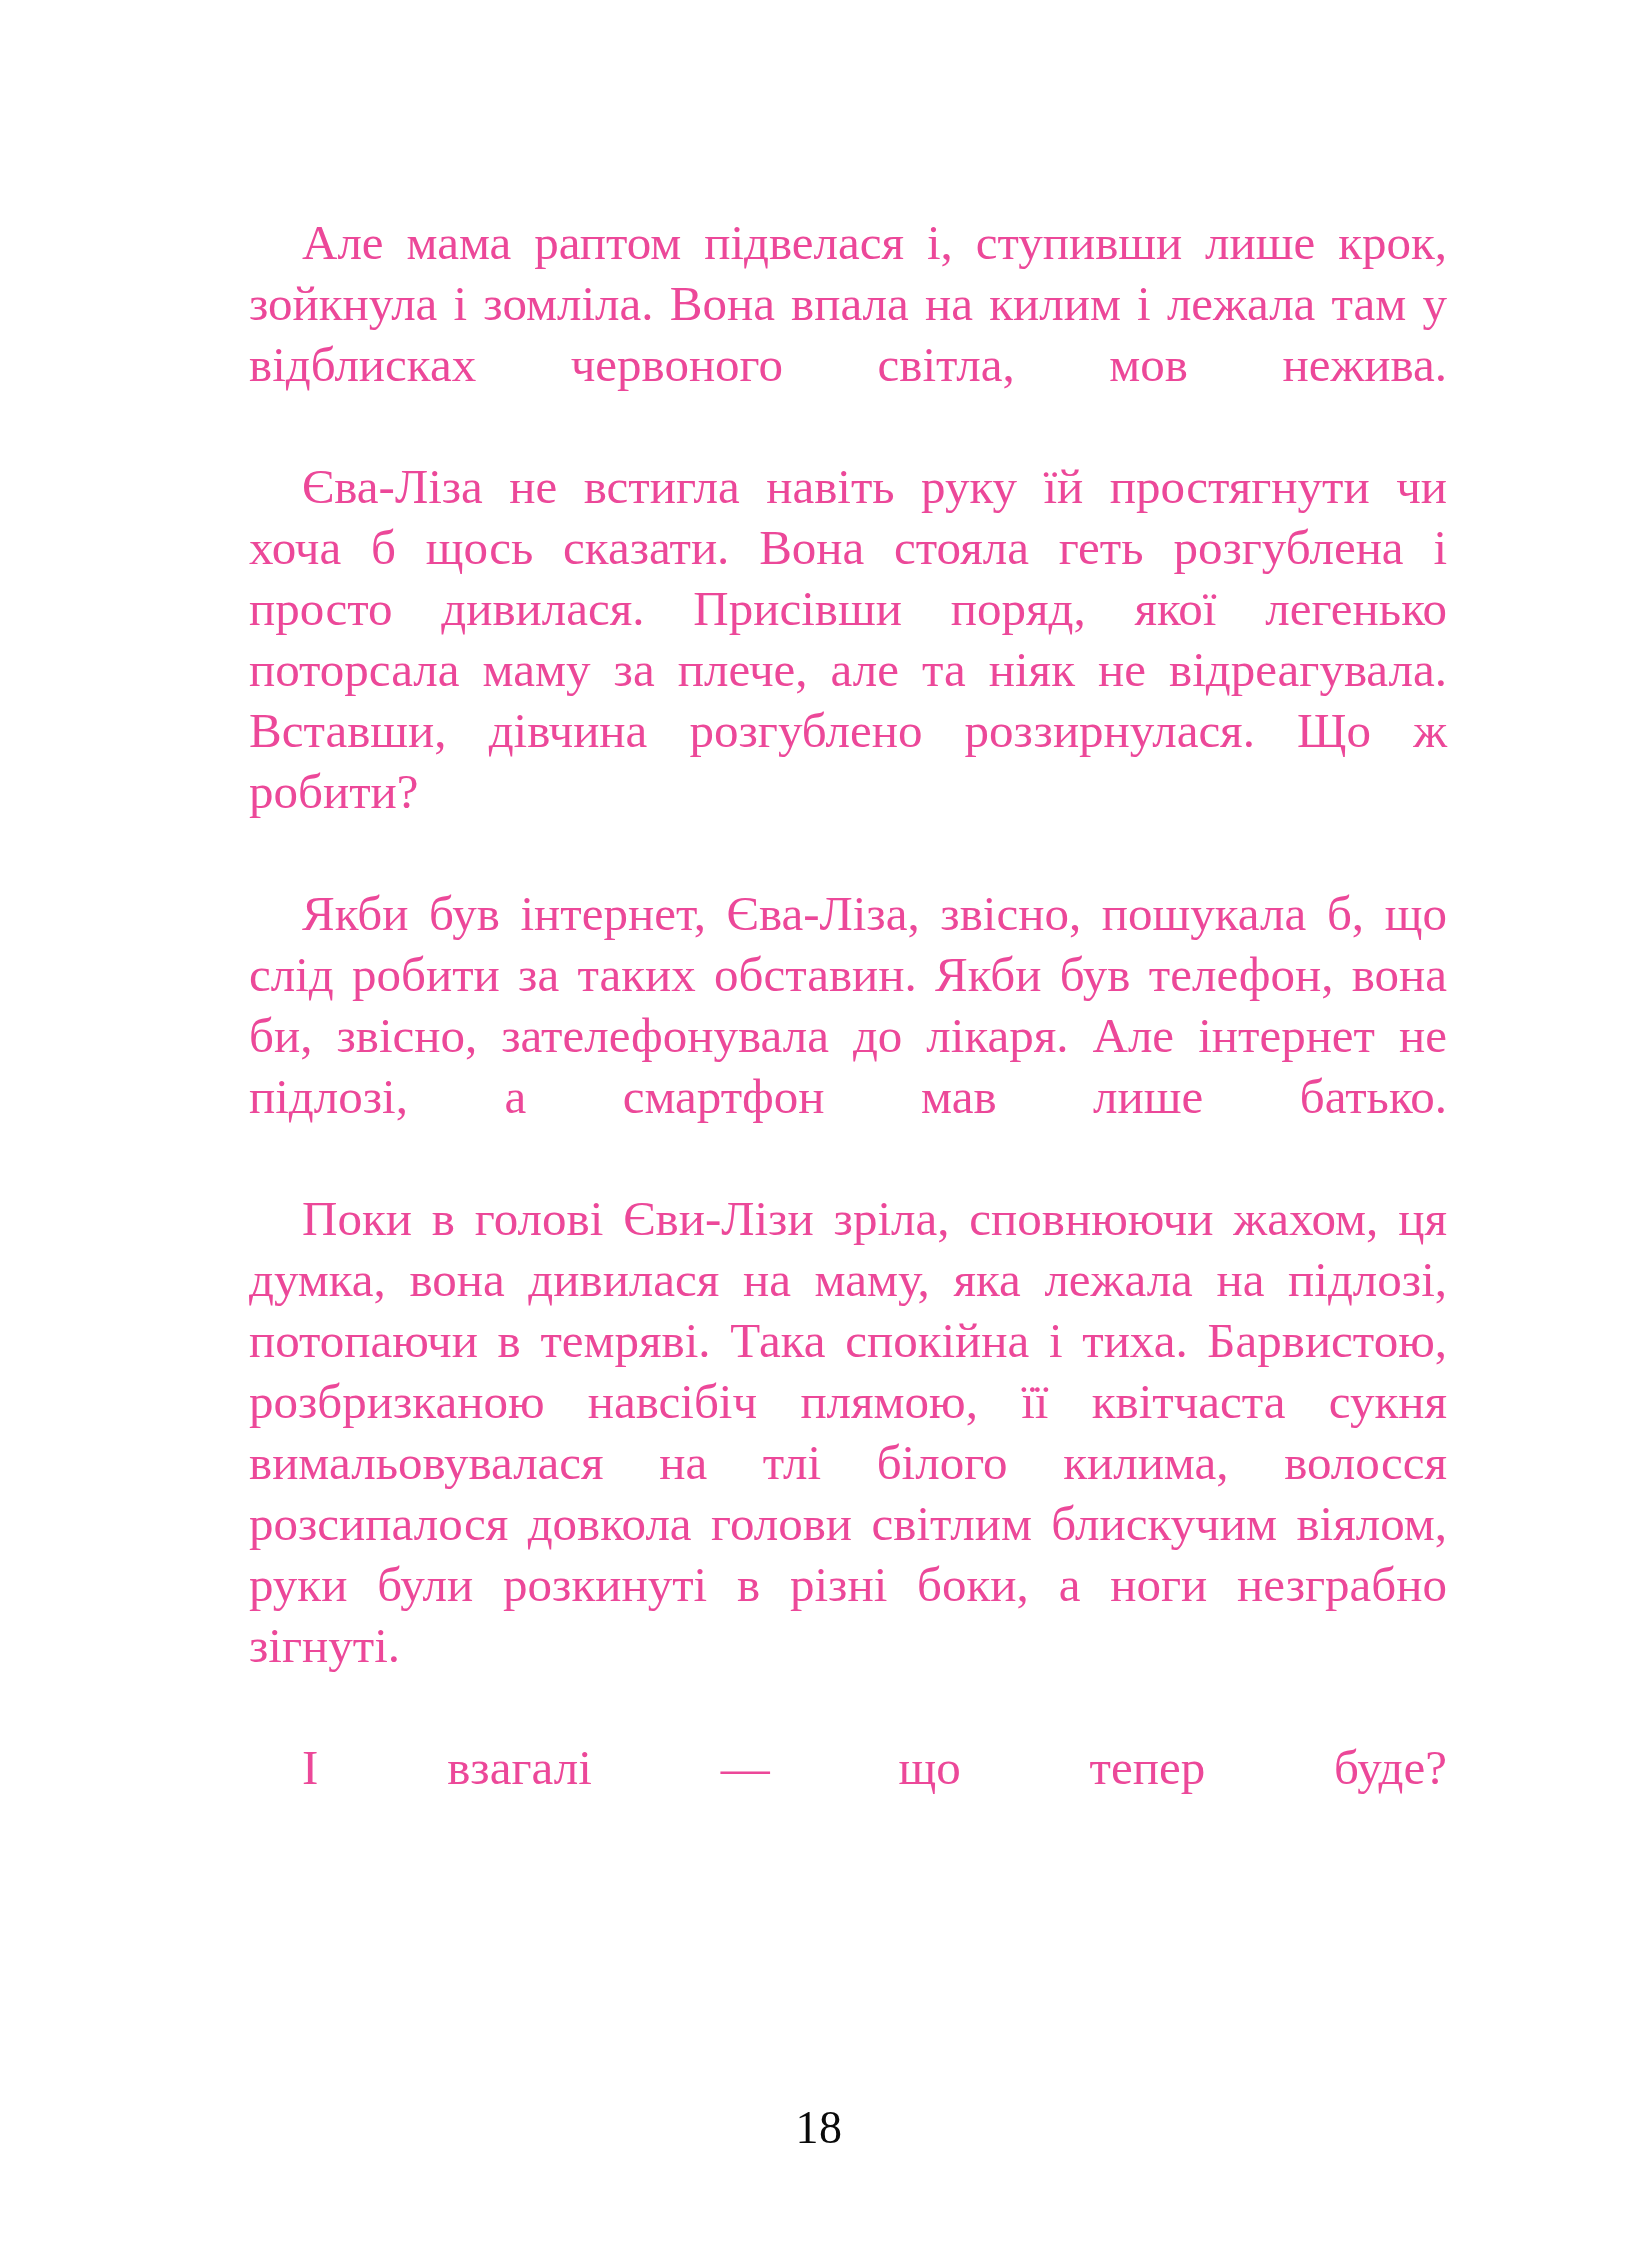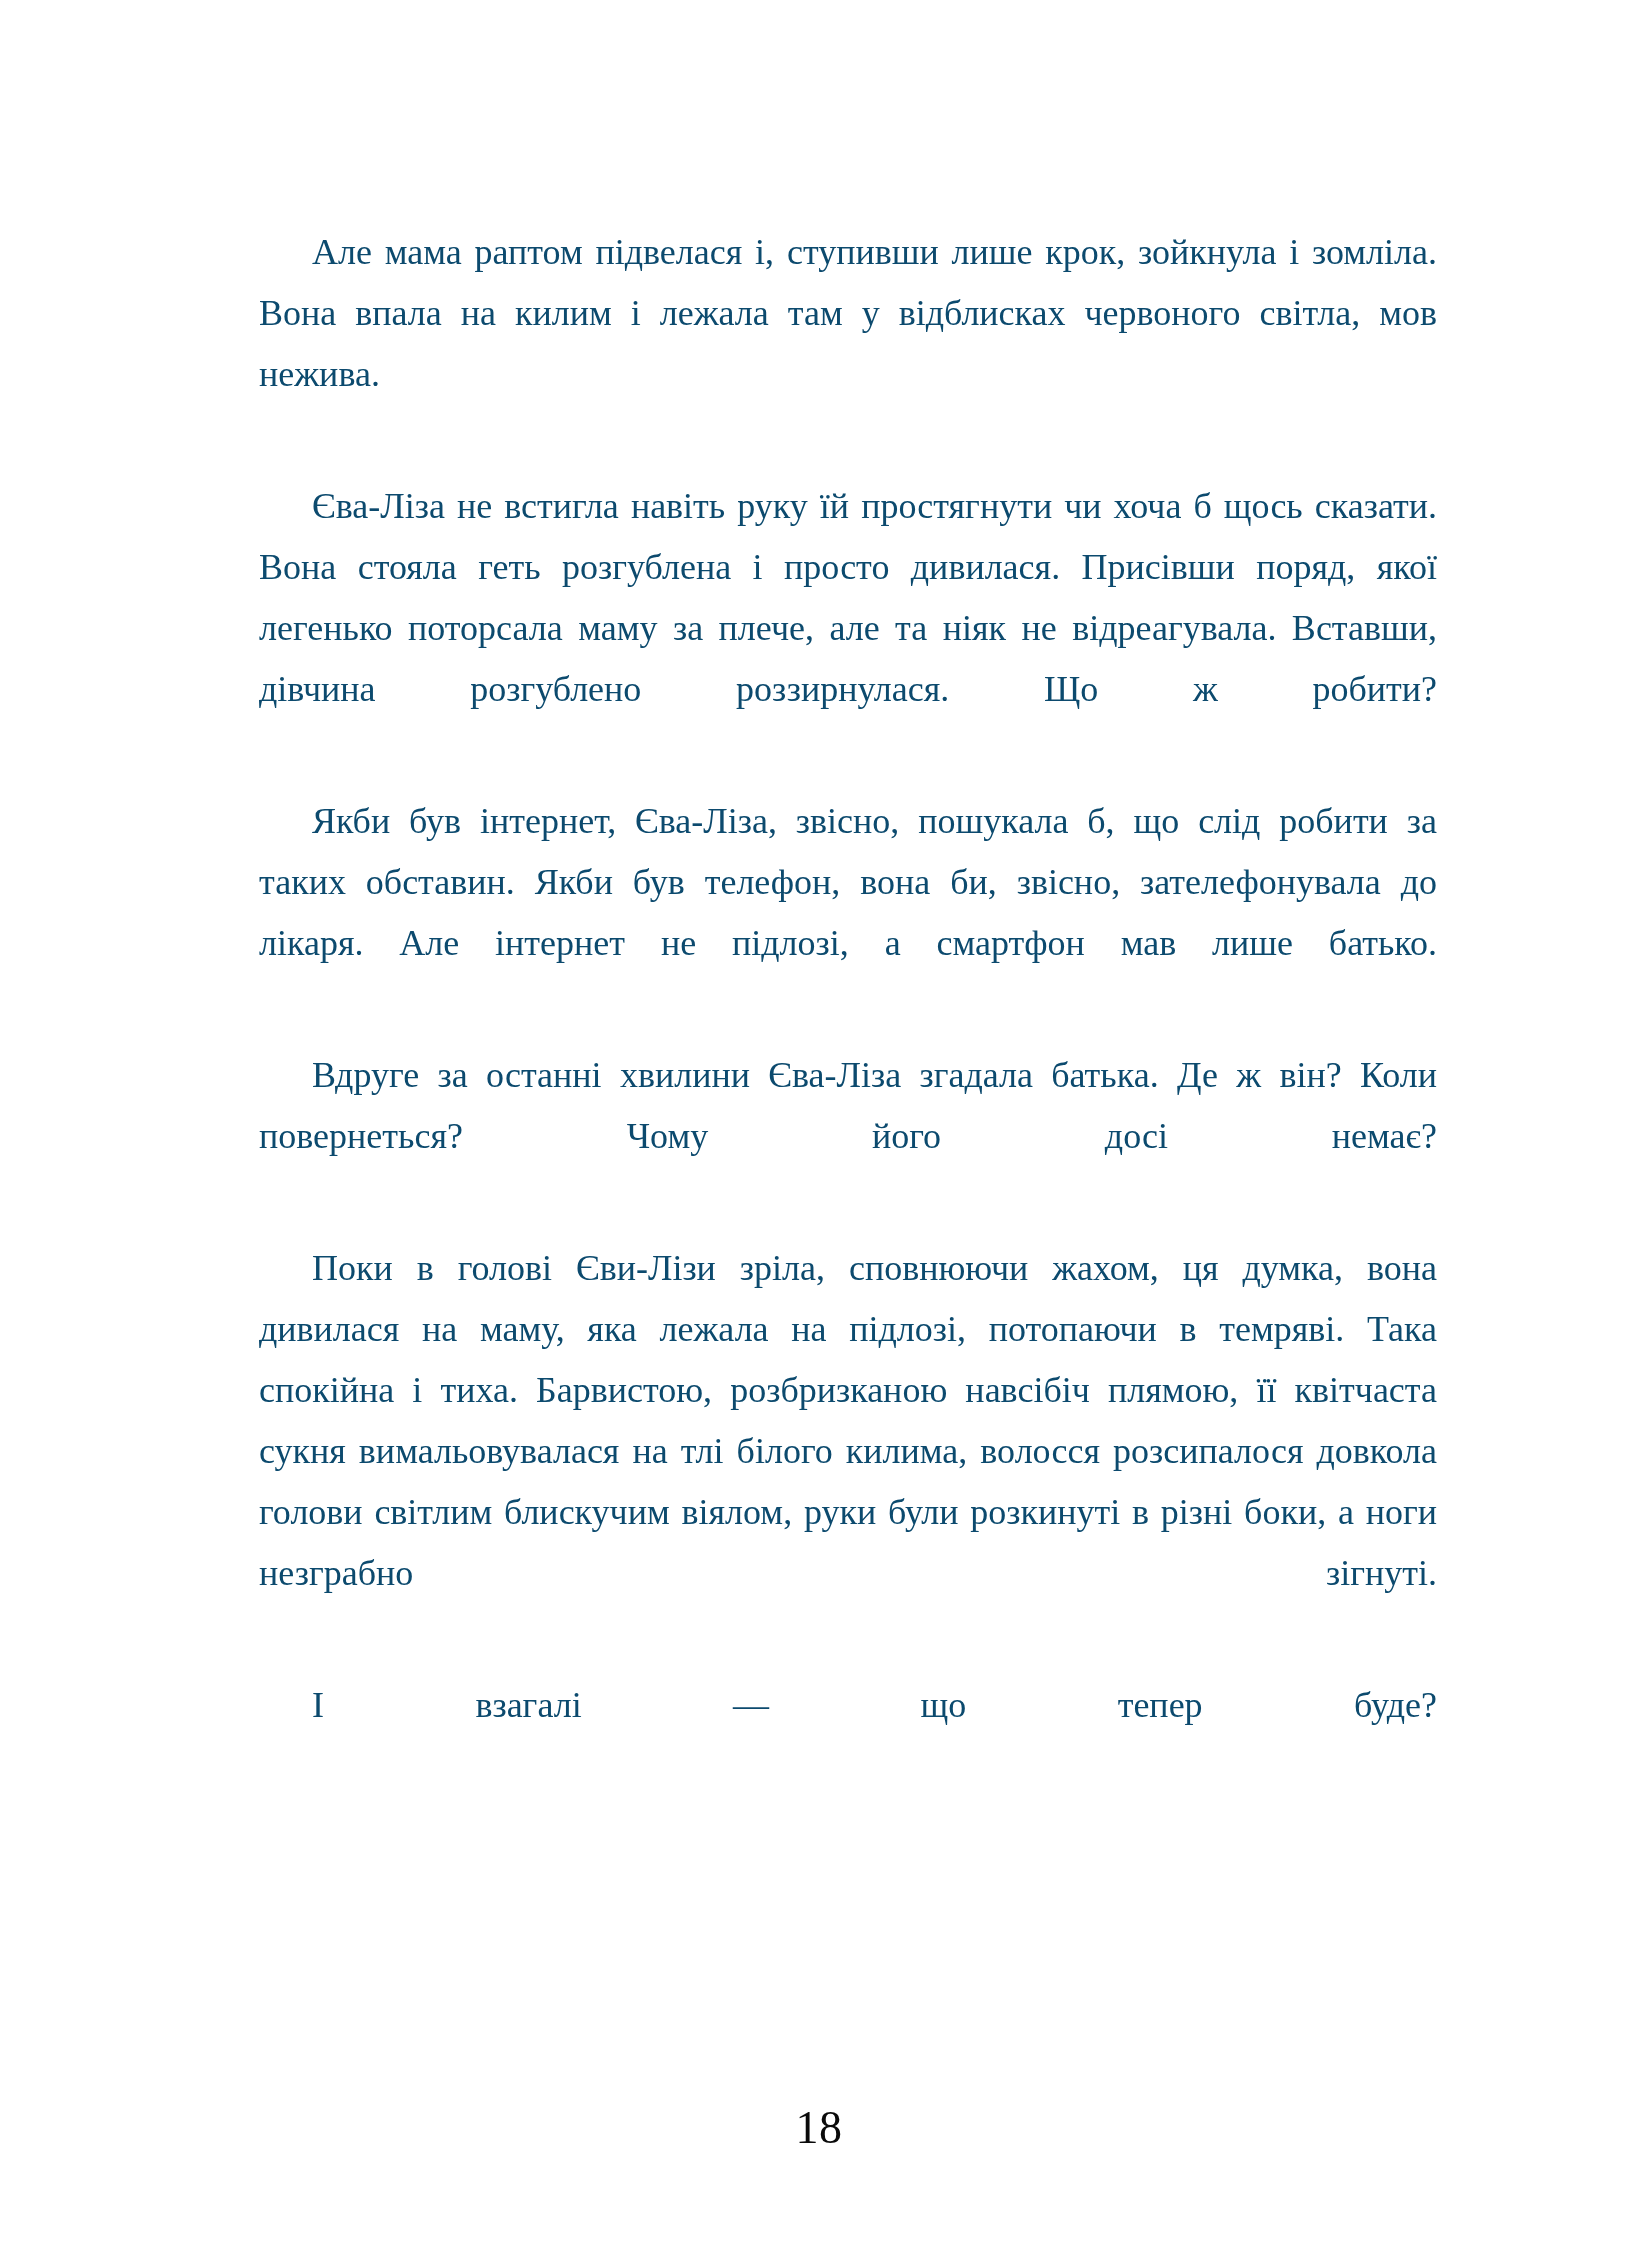--- a/index.html
+++ b/index.html
@@ -17,25 +17,25 @@
     overflow: hidden;
     box-sizing: border-box;
   }
   .text-column {
     position: absolute;
     left: 249px;
     top: 212px;
     width: 1198px;
   }
   .para {
-    margin: 10px;
+    margin: 0;
     font-family: "Liberation Serif", "DejaVu Serif", serif;
-    font-size: 36px;
+    font-size: 49px;
     line-height: 61px;
-    color: #0c4a6e;
+    color: #ec4899;
     text-align: justify;
     text-justify: inter-word;
     text-indent: 53px;
     -webkit-hyphens: manual;
     hyphens: manual;
     word-spacing: 0.01em;
   }
   
   .para::after {
     content: "";
@@ -57,21 +57,20 @@
 </style>
 </head>
 <body>
 
 <div class="page">
 
   <div class="text-column">
     <p class="para">Але мама раптом підвелася і, ступивши лише крок, зойкнула і зомліла. Вона впала на килим і лежала там у відблисках червоного світла, мов нежива.</p>
     <p class="para">Єва-Ліза не встигла навіть руку їй простягнути чи хоча б щось сказати. Вона стояла геть розгублена і просто дивилася. Присівши поряд, якої легенько поторсала маму за плече, але та ніяк не відреагувала. Вставши, дівчина розгублено роззирнулася. Що ж робити?</p>
     <p class="para">Якби був інтернет, Єва-Ліза, звісно, пошукала б, що слід робити за таких обставин. Якби був телефон, вона би, звісно, зателефонувала до лікаря. Але інтернет не підлозі, а смартфон мав лише батько.</p>
-    <p class="para">Вдруге за останні хвилини Єва-Ліза згадала батька. Де ж він? Коли повернеться? Чому його досі немає?</p>
     <p class="para">Поки в голові Єви-Лізи зріла, сповнюючи жахом, ця думка, вона дивилася на маму, яка лежала на підлозі, потопаючи в темряві. Така спокійна і тиха. Барвистою, розбризканою навсібіч плямою, її квітчаста сукня вимальовувалася на тлі білого килима, волосся розсипалося довкола голови світлим блискучим віялом, руки були розкинуті в різні боки, а ноги незграбно зігнуті.</p>
     <p class="para">І взагалі — що тепер буде?</p>
   </div>
 
   <div class="folio">18</div>
 
 </div>
 
 
 </body></html>

